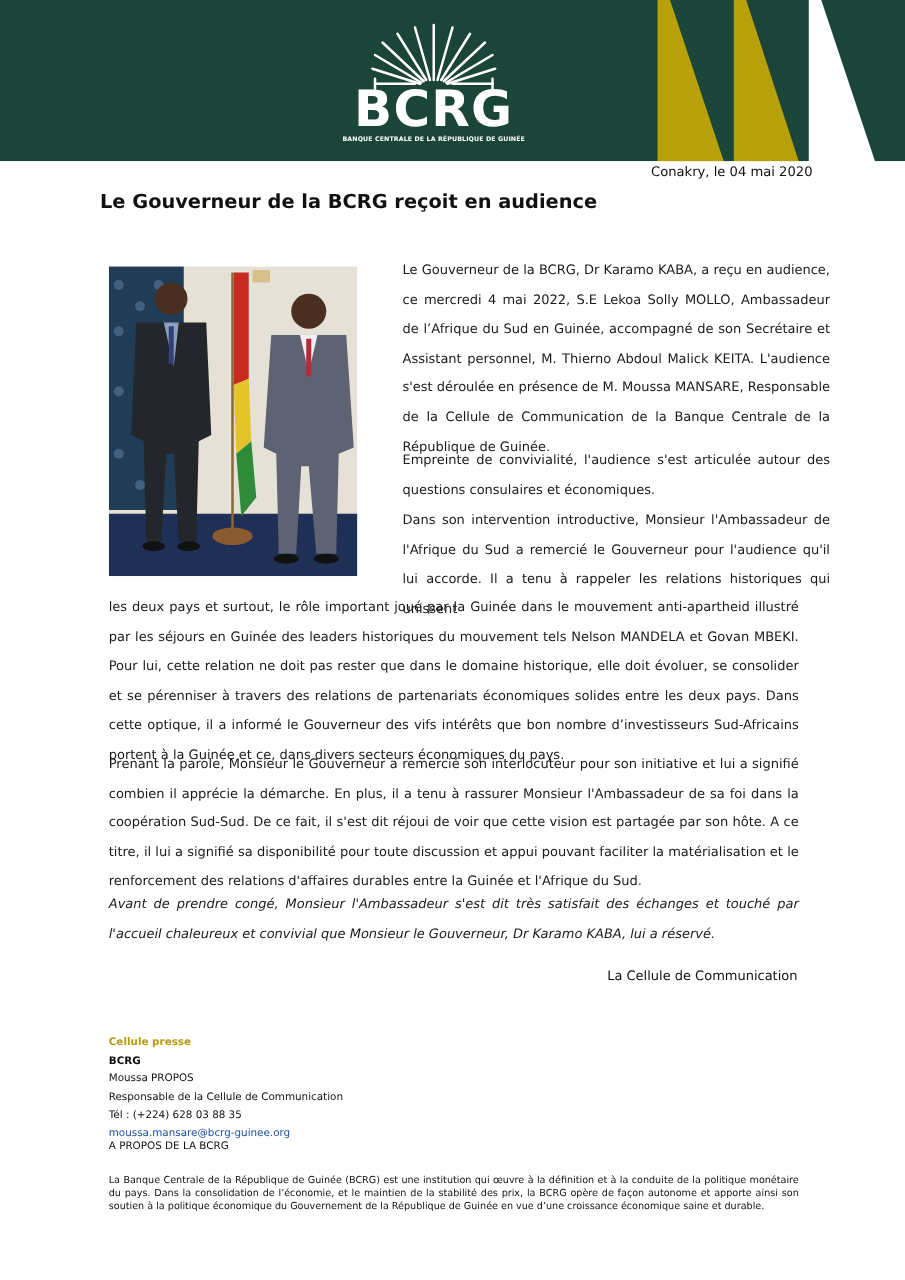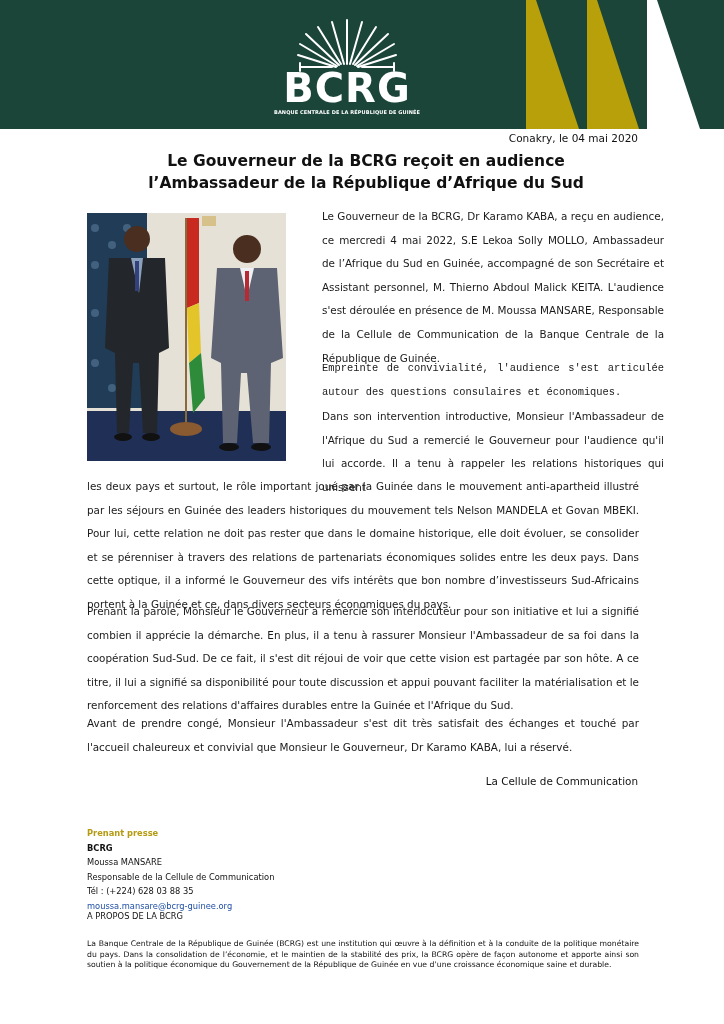--- a/index.html
+++ b/index.html
@@ -5,22 +5,22 @@
   html, body { margin: 0; padding: 0; background: #ffffff; }
   body { width: 724px; height: 1024px; position: relative; overflow: hidden;
          font-family: "DejaVu Sans", sans-serif; color: #111; }
   .header { position: absolute; left: 0; top: 0; width: 724px; height: 129px; }
   .header svg { position: absolute; left: 0; top: 0; }
   .logo-word { position: absolute; left: 0; width: 694px; top: 66px; text-align: center;
                font-family: "DejaVu Sans", sans-serif; font-weight: bold; color: #fff;
                font-size: 40px; letter-spacing: 1px; line-height: 44px; }
   .logo-sub { position: absolute; left: 0; width: 694px; top: 108px; text-align: center;
               color: #fff; font-size: 5px; font-weight: bold; letter-spacing: 0.1px; line-height: 8px; }
-  .date { position: absolute; right: 86px; top: 131px; font-size: 10.5px; line-height: 14px; }
-  .title { position: absolute; left: 80px; width: 572px; top: 150px; text-align: center;
+  .date { position: absolute; right: 74px; top: 131px; font-size: 10.5px; line-height: 14px; }
+  .title { position: absolute; left: 80px; width: 572px; top: 150px; 
            font-family: "DejaVu Sans", sans-serif; font-weight: bold; font-size: 15.5px; line-height: 22px; color: #111; }
   .photo { position: absolute; left: 87px; top: 213px; width: 199px; height: 248px; overflow: hidden; }
   .body-text { font-size: 10.4px; line-height: 23.6px; text-align: justify; color: #1a1a1a; }
   .p-right { position: absolute; left: 297px; width: 342px; margin-left: 25px; }
   .p-full { position: absolute; left: 87px; width: 552px; }
   .sign { position: absolute; right: 86px; top: 775px; font-size: 10.4px; }
   .contact { position: absolute; left: 87px; top: 826px; font-size: 8.3px; line-height: 14.5px; color: #111; }
   .contact .label { color: #b59a12; font-weight: bold; }
   .contact .bold { font-weight: bold; }
   .contact a { color: #1f4fa6; }
@@ -56,21 +56,20 @@
     </g>
   </svg>
   <div class="logo-word">BCRG</div>
   <div class="logo-sub">BANQUE CENTRALE DE LA RÉPUBLIQUE DE GUINÉE</div>
 </div>
 
 <div class="date">Conakry, le 04 mai 2020</div>
 
 <div class="title">
   <div>Le Gouverneur de la BCRG reçoit en audience</div>
-  <div>l’Ambassadeur de la République d’Afrique du Sud</div>
 </div>
 
 <div class="photo">
   <svg width="199" height="248" viewBox="0 0 199 248">
     <rect x="0" y="0" width="199" height="248" fill="#e6e1d6"></rect>
     <rect x="0" y="0" width="60" height="195" fill="#203c57"></rect>
     <g fill="#5a7a99" opacity="0.6">
       <circle cx="8" cy="15" r="4"></circle>
         <circle cx="40" cy="15" r="4"></circle>
         <circle cx="25" cy="32" r="4"></circle>
@@ -102,31 +101,31 @@
       <polygon points="130,55 190,55 196,145 184,150 182,230 166,230 160,160 154,160 150,230 136,230 134,150 124,145" fill="#5d6372"></polygon>
       <polygon points="153,55 167,55 160,85" fill="#eef0f3"></polygon>
       <rect x="158" y="58" width="4" height="30" fill="#b72a33"></rect>
       <ellipse cx="142" cy="234" rx="10" ry="4" fill="#111"></ellipse>
       <ellipse cx="174" cy="234" rx="10" ry="4" fill="#111"></ellipse>
     </g>
   </svg>
 </div>
 
 <div class="body-text p-right" style="top:205px;">Le Gouverneur de la BCRG, Dr Karamo KABA, a reçu en audience, ce mercredi 4 mai 2022, S.E Lekoa Solly MOLLO, Ambassadeur de l’Afrique du Sud en Guinée, accompagné de son Secrétaire et Assistant personnel, M. Thierno Abdoul Malick KEITA. L'audience s'est déroulée en présence de M. Moussa MANSARE, Responsable de la Cellule de Communication de la Banque Centrale de la République de Guinée.</div>
-<div class="body-text p-right" style="top:357px;font-family:Liberation Mono, monospace;">Empreinte de convivialité, l'audience s'est articulée autour des questions consulaires et économiques.</div>
+<div class="body-text p-right" style="top:357px;">Empreinte de convivialité, l'audience s'est articulée autour des questions consulaires et économiques.</div>
 <div class="body-text p-right" style="top:405px;">Dans son intervention introductive, Monsieur l'Ambassadeur de l'Afrique du Sud a remercié le Gouverneur pour l'audience qu'il lui accorde. Il a tenu à rappeler les relations historiques qui unissent</div>
 <div class="body-text p-full" style="top:475px;">les deux pays et surtout, le rôle important joué par la Guinée dans le mouvement anti-apartheid illustré par les séjours en Guinée des leaders historiques du mouvement tels Nelson MANDELA et Govan MBEKI. Pour lui, cette relation ne doit pas rester que dans le domaine historique, elle doit évoluer, se consolider et se pérenniser à travers des relations de partenariats économiques solides entre les deux pays. Dans cette optique, il a informé le Gouverneur des vifs intérêts que bon nombre d’investisseurs Sud-Africains portent à la Guinée et ce, dans divers secteurs économiques du pays.</div>
 <div class="body-text p-full" style="top:600px;">Prenant la parole, Monsieur le Gouverneur a remercié son interlocuteur pour son initiative et lui a signifié combien il apprécie la démarche. En plus, il a tenu à rassurer Monsieur l'Ambassadeur de sa foi dans la coopération Sud-Sud. De ce fait, il s'est dit réjoui de voir que cette vision est partagée par son hôte. A ce titre, il lui a signifié sa disponibilité pour toute discussion et appui pouvant faciliter la matérialisation et le renforcement des relations d'affaires durables entre la Guinée et l'Afrique du Sud.</div>
-<div class="body-text p-full" style="top:712px;">Avant de prendre congé, Monsieur l'Ambassadeur s'est dit très satisfait des échanges et touché par l'accueil chaleureux et convivial que Monsieur le Gouverneur, Dr Karamo KABA, lui a réservé.</div>
+<div class="body-text p-full" style="top:712px;font-style:italic;">Avant de prendre congé, Monsieur l'Ambassadeur s'est dit très satisfait des échanges et touché par l'accueil chaleureux et convivial que Monsieur le Gouverneur, Dr Karamo KABA, lui a réservé.</div>
 
 <div class="sign">La Cellule de Communication</div>
 
 <div class="contact">
-  <div class="label">Prenant presse</div>
+  <div class="label">Cellule presse</div>
   <div class="bold">BCRG</div>
-  <div>Moussa MANSARE</div>
+  <div>Moussa PROPOS</div>
   <div>Responsable de la Cellule de Communication</div>
   <div>Tél : (+224) 628 03 88 35</div>
   <div><a>moussa.mansare@bcrg-guinee.org</a></div>
 </div>
 
 <div class="about-h">A PROPOS DE LA BCRG</div>
 <div class="about">La Banque Centrale de la République de Guinée (BCRG) est une institution qui œuvre à la définition et à la conduite de la politique monétaire du pays. Dans la consolidation de l’économie, et le maintien de la stabilité des prix, la BCRG opère de façon autonome et apporte ainsi son soutien à la politique économique du Gouvernement de la République de Guinée en vue d’une croissance économique saine et durable.</div>
 
 </body></html>

